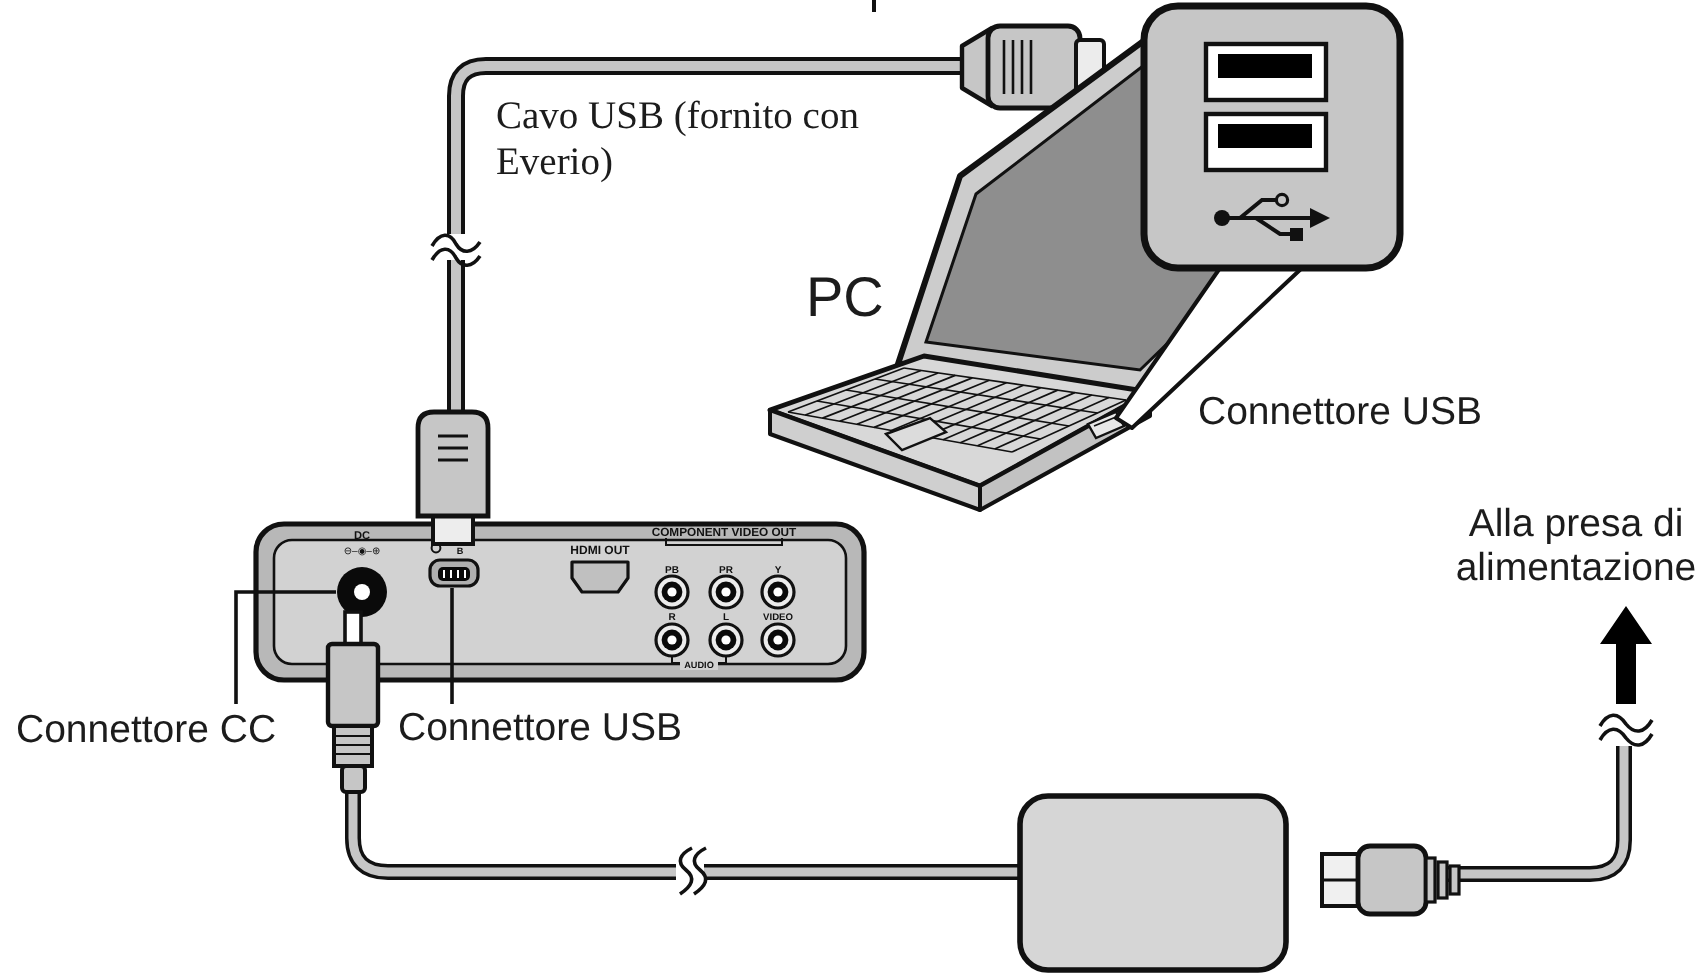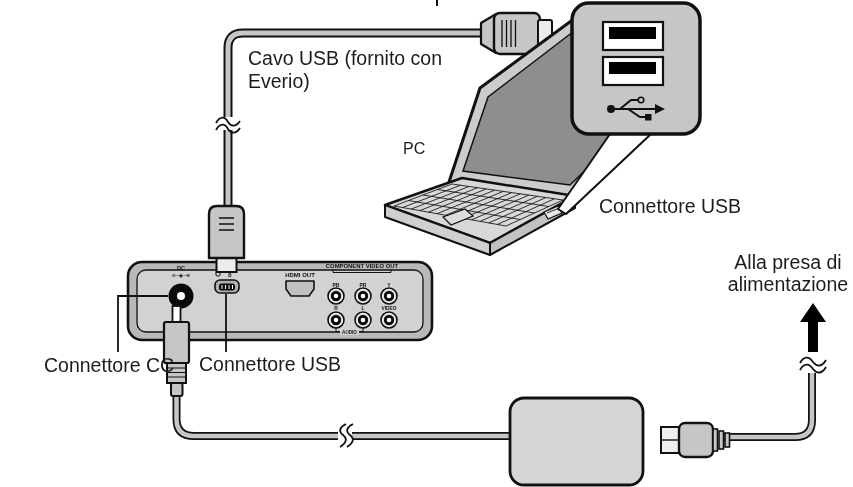--- a/index.html
+++ b/index.html
@@ -1,21 +1,21 @@
 <!DOCTYPE html>
 <html><head>
 <meta charset="utf-8">
 <style>
   html,body{margin:0;padding:0;background:#fff;}
   #stage{position:relative;width:853px;height:487px;background:#ffffff;overflow:hidden;
          font-family:"Liberation Sans", sans-serif;color:#111;}
   #art{position:absolute;left:0;top:0;}
   .lbl{position:absolute;font-size:19.5px;line-height:23px;color:#1c1c1c;white-space:nowrap;}
   .lbl.center{text-align:center;white-space:normal;}
-  #pc-label{font-size:16px;}
+  #pc-label{font-size:28px;}
   svg text{font-family:"Liberation Sans", sans-serif;fill:#111;}
   .micro-b{font-weight:bold;}
 </style>
 </head>
 <body>
 
 <div id="stage">
 
 <svg id="art" width="853" height="487" viewBox="0 0 853 487">
 
@@ -209,30 +209,30 @@
     <line x1="661" y1="440" x2="679" y2="440" stroke="#111" stroke-width="1.4"></line>
     <rect x="679" y="423" width="34" height="34" rx="6" fill="#c6c6c6" stroke="#111" stroke-width="2.4"></rect>
     <rect x="713" y="429" width="4.5" height="22" fill="#c6c6c6" stroke="#111" stroke-width="1.6"></rect>
     <rect x="719" y="431" width="4.5" height="18" fill="#c6c6c6" stroke="#111" stroke-width="1.6"></rect>
     <rect x="725" y="433" width="4.5" height="14" fill="#c6c6c6" stroke="#111" stroke-width="1.6"></rect>
   </g>
 
   <polygon points="813,303 826,322 818,322 818,352 808,352 808,322 800,322" fill="#000"></polygon>
 </svg>
 
-  <div class="lbl" style="left:248px;top:47px;">
+  <div class="lbl" style="left:248px;top:47px;font-family:Liberation Serif, serif;">
     <div>Cavo USB (fornito con</div>
     <div>Everio)</div>
   </div>
 
   <div class="lbl" id="pc-label" style="left:403px;top:137px;">PC</div>
 
   <div class="lbl" style="left:599px;top:195px;">Connettore USB</div>
 
-  <div class="lbl" style="left:8px;top:354px;margin-left:36px;">Connettore CC</div>
+  <div class="lbl" style="left:8px;top:354px;">Connettore CC</div>
 
   <div class="lbl" style="left:199px;top:353px;">Connettore USB</div>
 
 
   <div class="lbl center" style="left:708px;top:251px;width:160px;line-height:22px;">
     <div>Alla presa di</div>
     <div>alimentazione</div>
   </div>
 
 </div>

